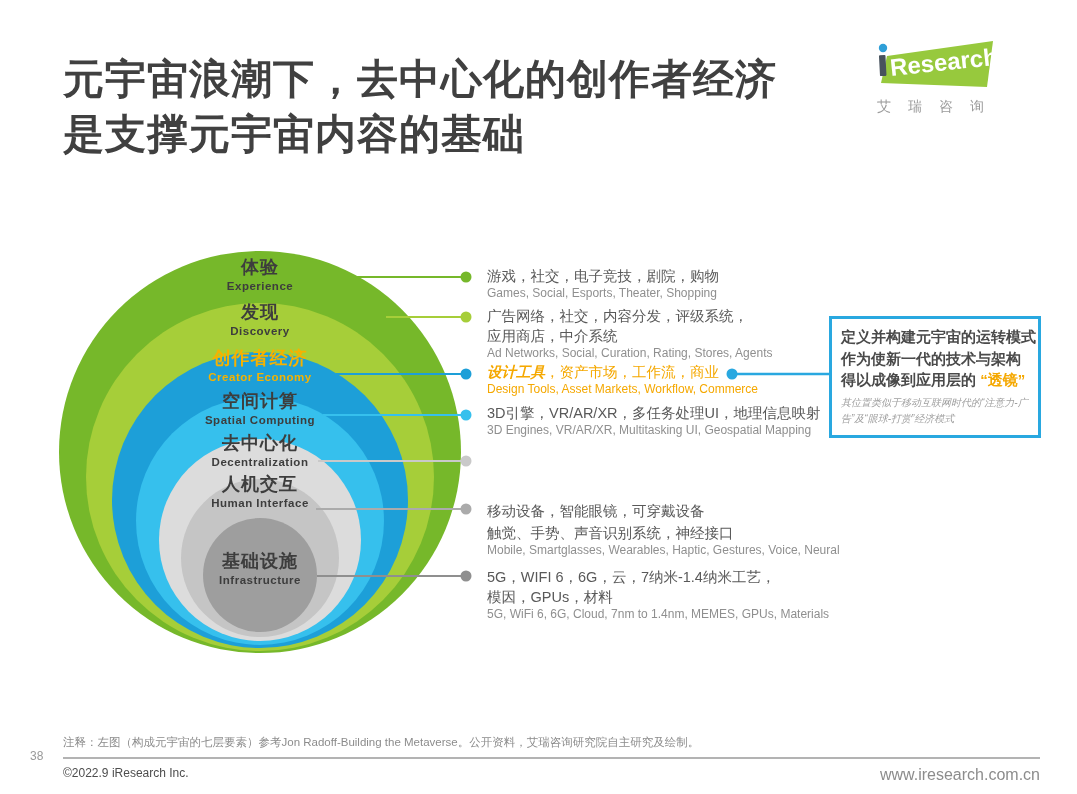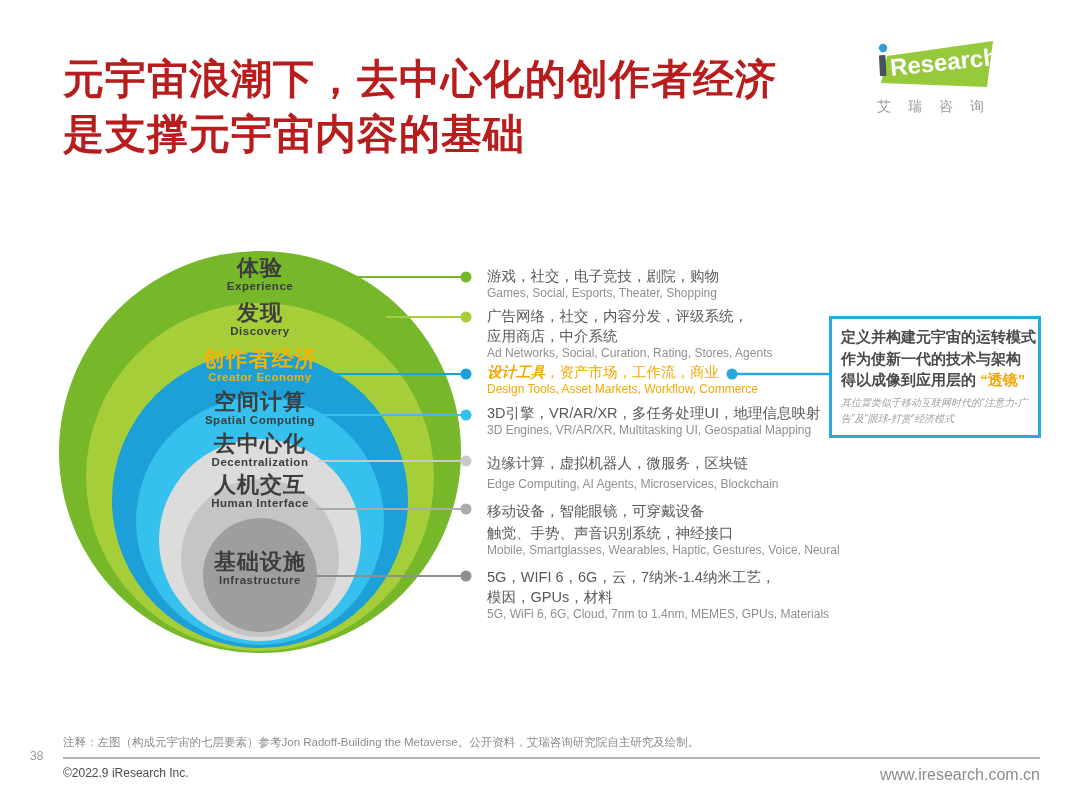--- a/index.html
+++ b/index.html
@@ -9,38 +9,38 @@
     position: relative;
     width: 1077px; height: 794px;
     background: #ffffff;
     overflow: hidden;
     margin: 0 auto;
   }
   
   .title {
     position: absolute; left: 63px; top: 52px;
     font-size: 41px; font-weight: 700; line-height: 55px;
-    color: #b91c1c; letter-spacing: 1px;
+    color: #404040; letter-spacing: 1px;
   }
   
   .logo { position: absolute; left: 863px; top: 36px; width: 148px; height: 82px; }
   .logo svg { display: block; }
   .logo-subtitle {
     margin-top: 4px; padding-left: 14px;
     font-size: 14px; color: #9B9B9B; letter-spacing: 17px;
     white-space: nowrap;
   }
   
   .diagram-svg { position: absolute; left: 0; top: 0; z-index: 1; }
   
   .layer-label {
     position: absolute; left: 110px; width: 300px;
     text-align: center; z-index: 2;
   }
-  .ll-cn { font-size: 22px; font-weight: 700; color: #3D3D3D; line-height: 22px; letter-spacing: 1px; }
+  .ll-cn { font-size: 18px; font-weight: 700; color: #3D3D3D; line-height: 22px; letter-spacing: 1px; font-family: Liberation Mono, monospace; }
   .ll-en { font-size: 11.5px; font-weight: 700; color: #3D3D3D; line-height: 14px; letter-spacing: 0.5px; }
   .layer-label.creator .ll-cn, .layer-label.creator .ll-en { color: #F5B200; }
   
   .ann-row { position: absolute; left: 487px; width: 560px; z-index: 2; }
   .ann-cn { font-size: 14.5px; color: #595959; line-height: 20px; }
   .ann-en { font-size: 12px; color: #8F8F8F; line-height: 15px; margin-top: 0; }
   .ann-row.accent .ann-cn, .ann-row.accent .ann-en { color: #F5A800; }
   .lead-italic { font-style: italic; font-weight: 700; }
   
   .callout {
@@ -153,24 +153,20 @@
     <div class="ann-en">Ad Networks, Social, Curation, Rating, Stores, Agents</div>
   </div>
   <div class="ann-row accent" style="top:362px">
     <div class="ann-cn"><span class="lead-italic">设计工具</span><span>，资产市场，工作流，商业</span></div>
     <div class="ann-en">Design Tools, Asset Markets, Workflow, Commerce</div>
   </div>
   <div class="ann-row" style="top:403px">
     <div class="ann-cn">3D引擎，VR/AR/XR，多任务处理UI，地理信息映射</div>
     <div class="ann-en">3D Engines, VR/AR/XR, Multitasking UI, Geospatial Mapping</div>
   </div>
-  <div class="ann-row" style="top:453px">
-    <div class="ann-cn">边缘计算，虚拟机器人，微服务，区块链</div>
-    <div class="ann-en" style="margin-top:4px">Edge Computing, AI Agents, Microservices, Blockchain</div>
-  </div>
   <div class="ann-row" style="top:501px">
     <div class="ann-cn">移动设备，智能眼镜，可穿戴设备</div>
     <div class="ann-cn" style="margin-top:2px">触觉、手势、声音识别系统，神经接口</div>
     <div class="ann-en">Mobile, Smartglasses, Wearables, Haptic, Gestures, Voice, Neural</div>
   </div>
   <div class="ann-row" style="top:567px">
     <div class="ann-cn">5G，WIFI 6，6G，云，7纳米-1.4纳米工艺，</div>
     <div class="ann-cn">模因，GPUs，材料</div>
     <div class="ann-en">5G, WiFi 6, 6G, Cloud, 7nm to 1.4nm, MEMES, GPUs, Materials</div>
   </div>

